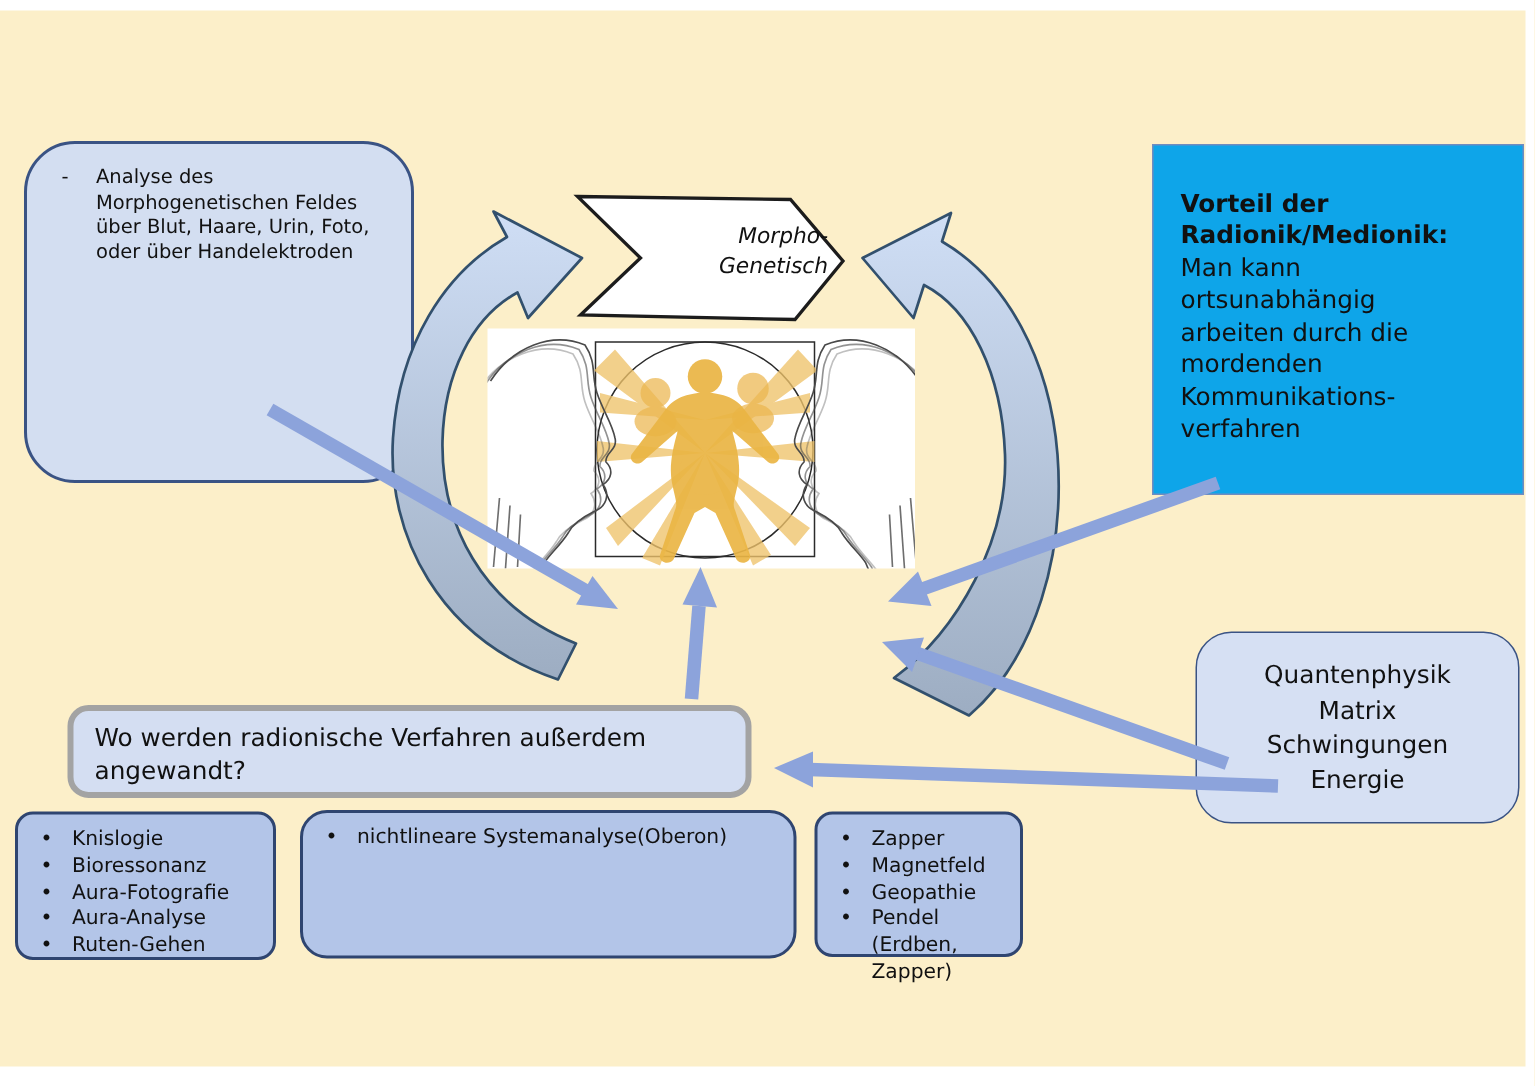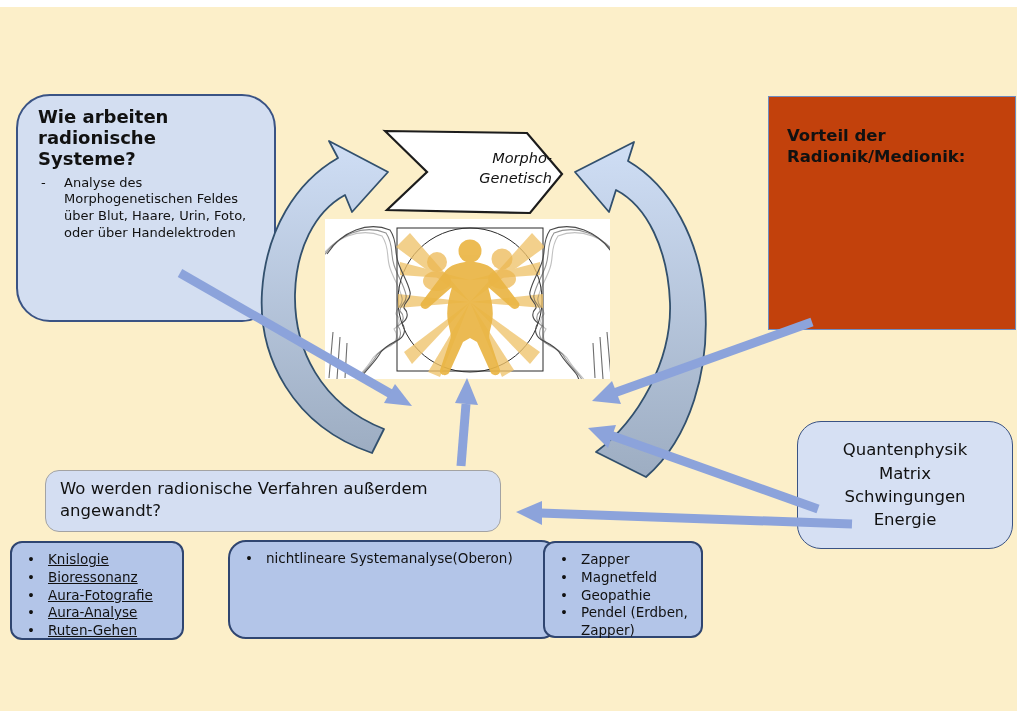--- a/index.html
+++ b/index.html
@@ -16,75 +16,78 @@
     background:#d3def1;border:2px solid #3a5384;border-radius:34px;
     padding:10px 12px 8px 20px;
   }
   .box-how .title{font-size:18px;font-weight:bold;line-height:1.18;}
   ul.blist{list-style:none;margin:5px 0 0;padding:0;font-size:13px;line-height:1.28;}
   ul.dash li{position:relative;padding-left:26px;}
   ul.dash li::before{content:"-";position:absolute;left:3px;}
   
   .box-advantage{
     left:768px;top:96px;width:248px;height:234px;
-    background:#c2410c;border:1.5px solid #6f8cc0;
+    background:#0ea5e9;border:1.5px solid #6f8cc0;
     padding:28px 14px 0 18px;font-size:16.5px;line-height:1.3;
   }
   .box-advantage .title{font-weight:bold;}
   
   .chevron-text{
     position:absolute;left:402px;top:149px;width:150px;text-align:right;
     font-style:italic;font-size:14.5px;line-height:1.35;z-index:60;
   }
   
   .illustration{position:absolute;left:325px;top:219px;width:285px;height:160px;background:#fff;z-index:5;}
   
   .box-where{
     left:45px;top:470px;width:456px;height:62px;
-    background:#d4def2;border:1px solid #a3a3a3;border-radius:14px;
+    background:#d4def2;border:4px solid #a3a3a3;border-radius:14px;
     padding:7px 14px;font-size:16.5px;line-height:1.35;
   }
   
   .box-quantum{
     left:797px;top:421px;width:216px;height:128px;
     background:#d6e0f3;border:1.5px solid #3a5384;border-radius:24px;
     display:flex;align-items:center;justify-content:center;text-align:center;
     font-size:16.5px;line-height:1.42;
   }
   
   .listbox{
     background:#b3c5e8;border:2px solid #2f4570;border-radius:12px;
     padding:6px 6px 4px 4px;font-size:13.5px;
   }
   .listbox ul{list-style:none;margin:2px 0 0;padding:0;line-height:1.32;}
   .listbox li{position:relative;padding-left:32px;}
   .listbox li::before{content:"\2022";position:absolute;left:11px;}
-  .box-list1{left:10px;top:541px;width:174px;height:99px;text-decoration:underline;}
-  .box-list2{left:200px;top:540px;width:331px;height:99px;border-radius:18px;margin-left:28px;}
-  .box-list3{left:543px;top:541px;width:160px;height:97px;}
+  .box-list1{left:10px;top:541px;width:174px;height:99px;}
+  .box-list2{left:200px;top:540px;width:331px;height:99px;border-radius:18px;}
+  .box-list3{left:543px;top:541px;width:139px;height:97px;}
   
   .overlay{position:absolute;left:0;top:0;width:1023px;height:724px;z-index:50;pointer-events:none;}
 </style>
 </head>
 <body>
 
 <div class="slide"></div>
 
 <div class="box box-how">
-  <div class="title preline">Wie arbeiten
-radionische
-Systeme?</div>
   <ul class="blist dash">
       <li>Analyse des Morphogenetischen Feldes über Blut, Haare, Urin, Foto, oder über Handelektroden</li>
     </ul>
 </div>
 
 <div class="box box-advantage">
   <div class="title preline">Vorteil der
 Radionik/Medionik:</div>
+  <div class="preline">Man kann
+ortsunabhängig
+arbeiten durch die
+mordenden
+Kommunikations-
+verfahren</div>
 </div>
 
 <div class="chevron-text preline">Morpho-
 Genetisch</div>
 
 <div class="illustration">
   <svg width="285" height="160" viewBox="325 219 285 160">
     <g stroke="#2b2b2b" fill="none" stroke-width="1">
       <rect x="397" y="228" width="146" height="143"></rect>
       <circle cx="470" cy="300" r="72"></circle>

